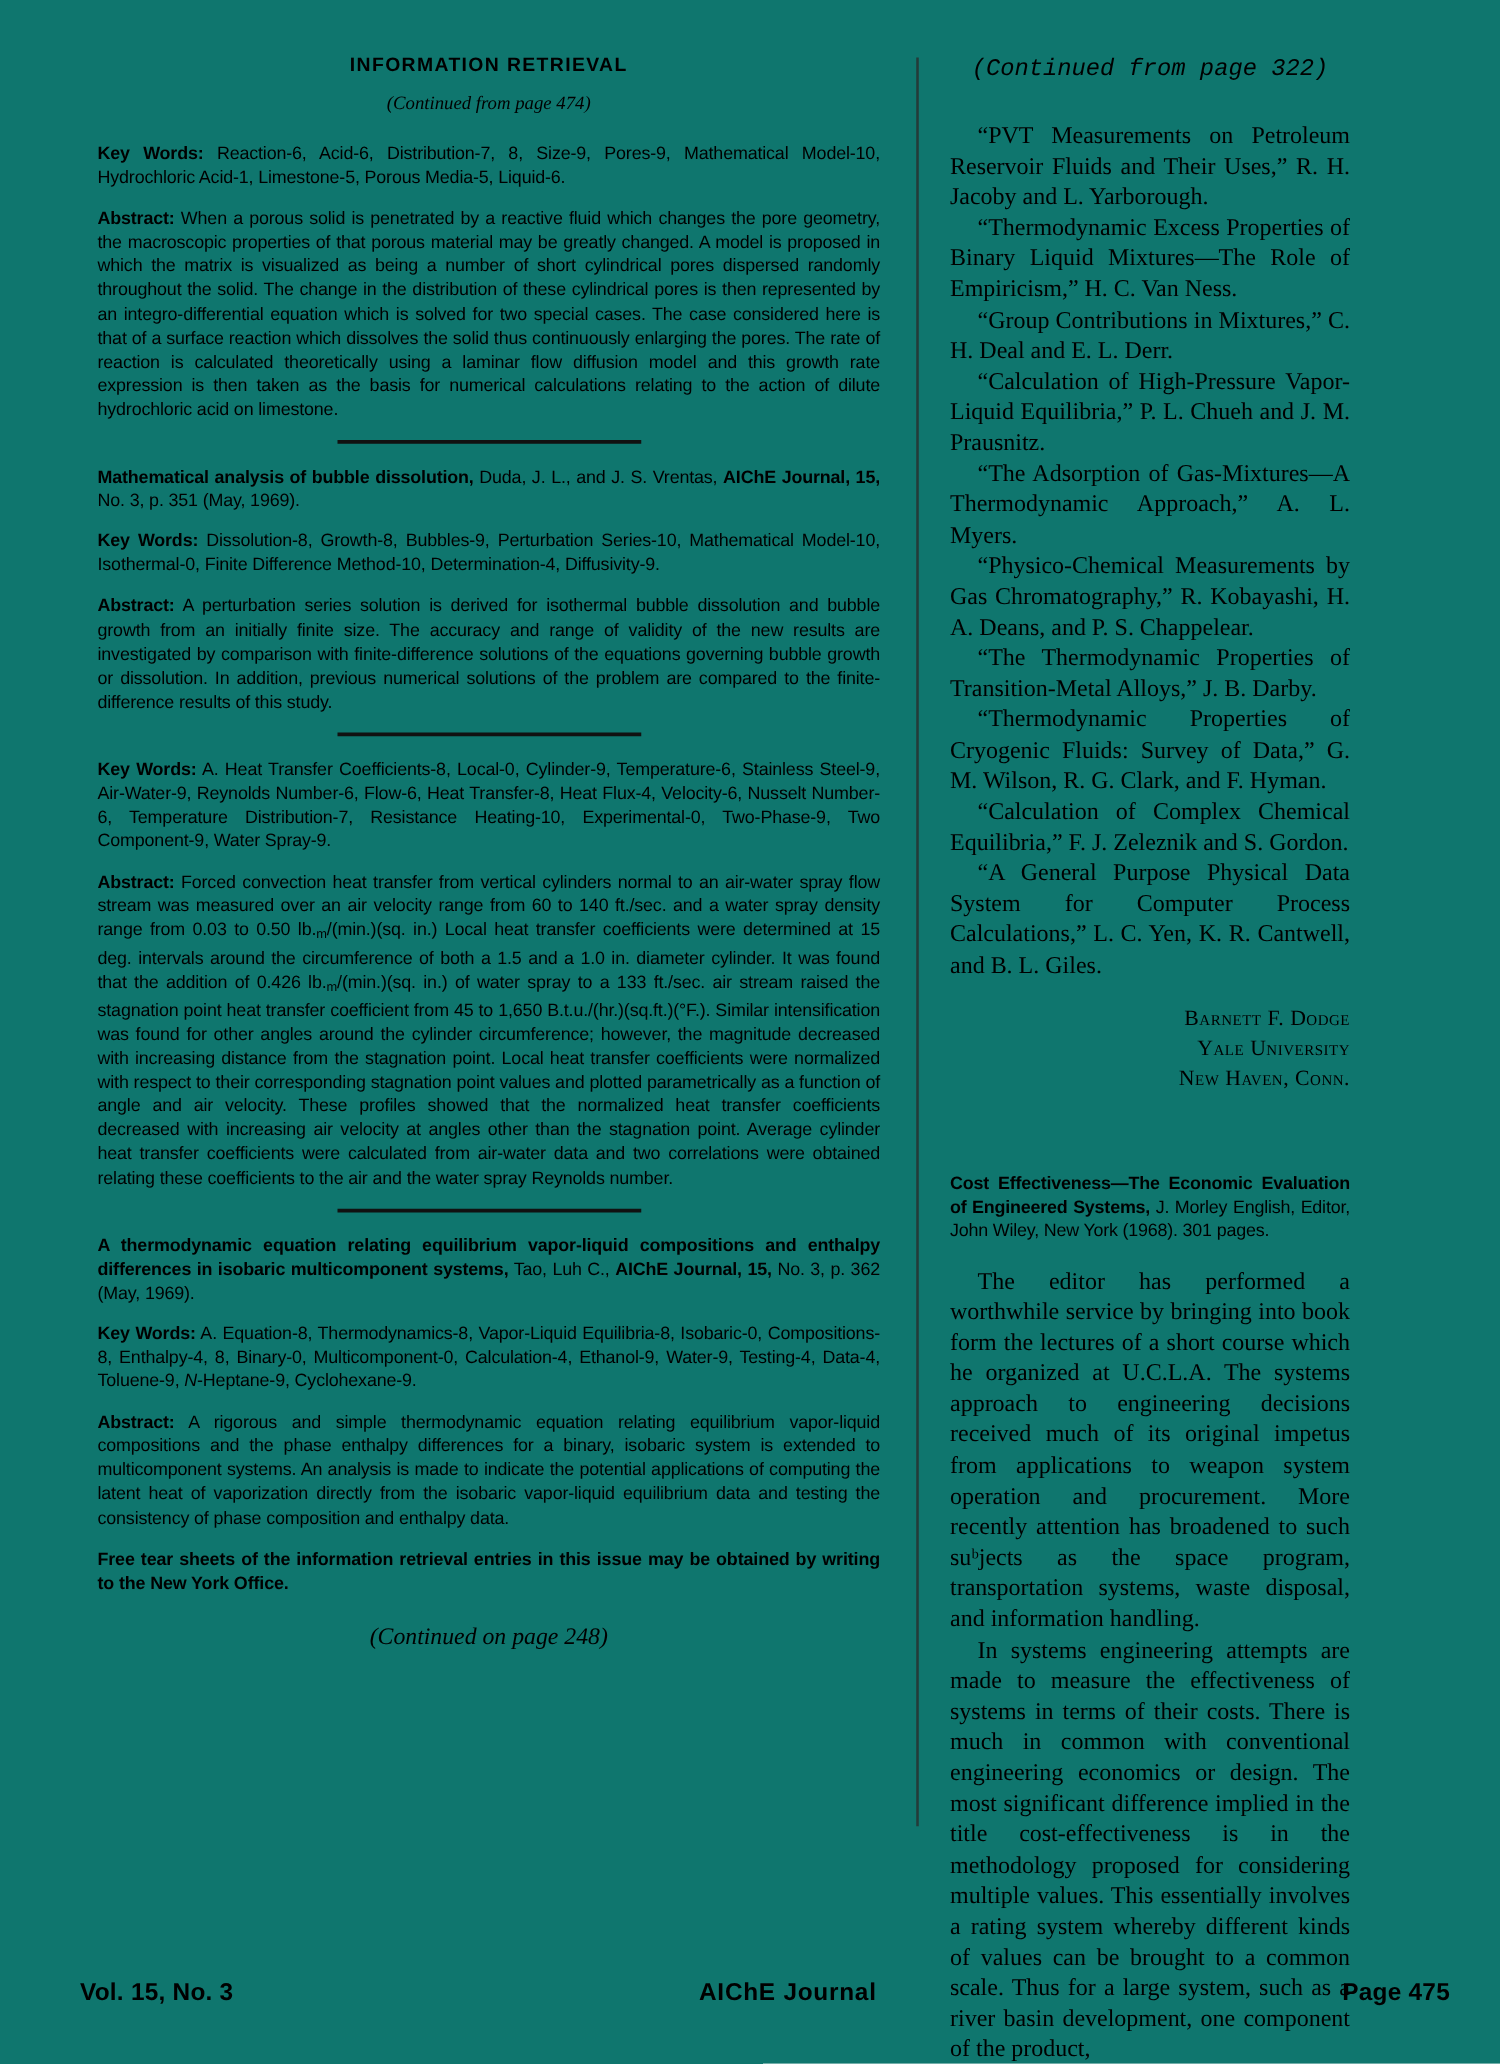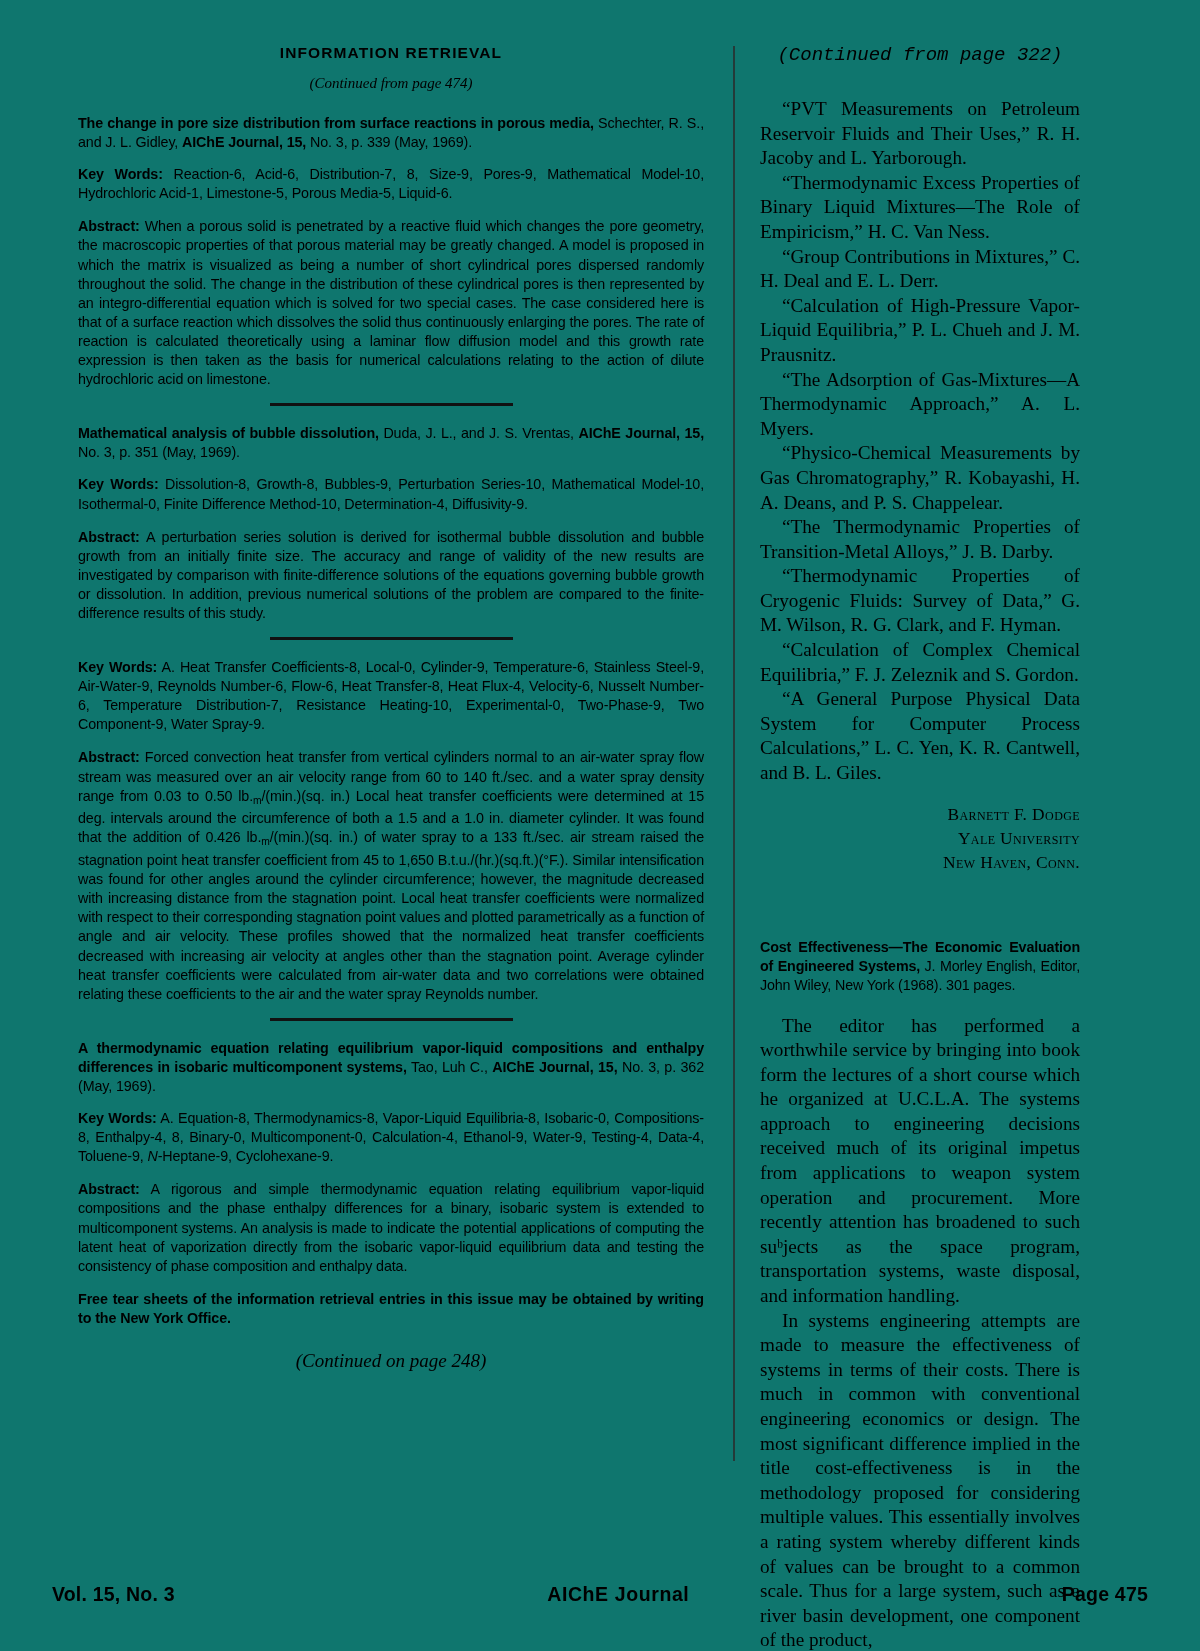--- a/index.html
+++ b/index.html
@@ -149,21 +149,21 @@
     text-align: justify;
   }
   .review-body p {
     margin: 0;
     text-indent: 22px;
   }
 
   
   .footer {
     position: absolute;
-    left: 52px;
+    left: 64px;
     top: 1583px;
     width: 1096px;
     display: flex;
     justify-content: space-between;
     align-items: baseline;
     font-family: "Liberation Sans", sans-serif;
     font-weight: bold;
     font-size: 19.5px;
     letter-spacing: .2px;
   }
@@ -175,21 +175,20 @@
 <div class="page">
 
   <div class="col-divider"></div>
 
   <div class="col-left">
 
     <div class="ir-head">INFORMATION RETRIEVAL</div>
     <div class="cont-note">(Continued from page 474)</div>
 
     <div class="entry">
-      <p class="ir-title"><b>The change in pore size distribution from surface reactions in porous media,</b><span> Schechter, R. S., and J. L. Gidley, </span><b>AIChE Journal, 15,</b><span> No. 3, p. 339 (May, 1969).</span></p>
       <p class="ir-para"><b>Key Words:</b><span> Reaction-6, Acid-6, Distribution-7, 8, Size-9, Pores-9, Mathematical Model-10, Hydrochloric Acid-1, Limestone-5, Porous Media-5, Liquid-6.</span></p>
       <p class="ir-para"><b>Abstract:</b><span> When a porous solid is penetrated by a reactive fluid which changes the pore geometry, the macroscopic properties of that porous material may be greatly changed. A model is proposed in which the matrix is visualized as being a number of short cylindrical pores dispersed randomly throughout the solid. The change in the distribution of these cylindrical pores is then represented by an integro-differential equation which is solved for two special cases. The case considered here is that of a surface reaction which dissolves the solid thus continuously enlarging the pores. The rate of reaction is calculated theoretically using a laminar flow diffusion model and this growth rate expression is then taken as the basis for numerical calculations relating to the action of dilute hydrochloric acid on limestone.</span></p>
     </div>
 
     <div class="rule"></div>
 
     <div class="entry">
       <p class="ir-title"><b>Mathematical analysis of bubble dissolution,</b><span> Duda, J. L., and J. S. Vrentas, </span><b>AIChE Journal, 15,</b><span> No. 3, p. 351 (May, 1969).</span></p>
       <p class="ir-para"><b>Key Words:</b><span> Dissolution-8, Growth-8, Bubbles-9, Perturbation Series-10, Mathematical Model-10, Isothermal-0, Finite Difference Method-10, Determination-4, Diffusivity-9.</span></p>
       <p class="ir-para"><b>Abstract:</b><span> A perturbation series solution is derived for isothermal bubble dissolution and bubble growth from an initially finite size. The accuracy and range of validity of the new results are investigated by comparison with finite-difference solutions of the equations governing bubble growth or dissolution. In addition, previous numerical solutions of the problem are compared to the finite-difference results of this study.</span></p>

